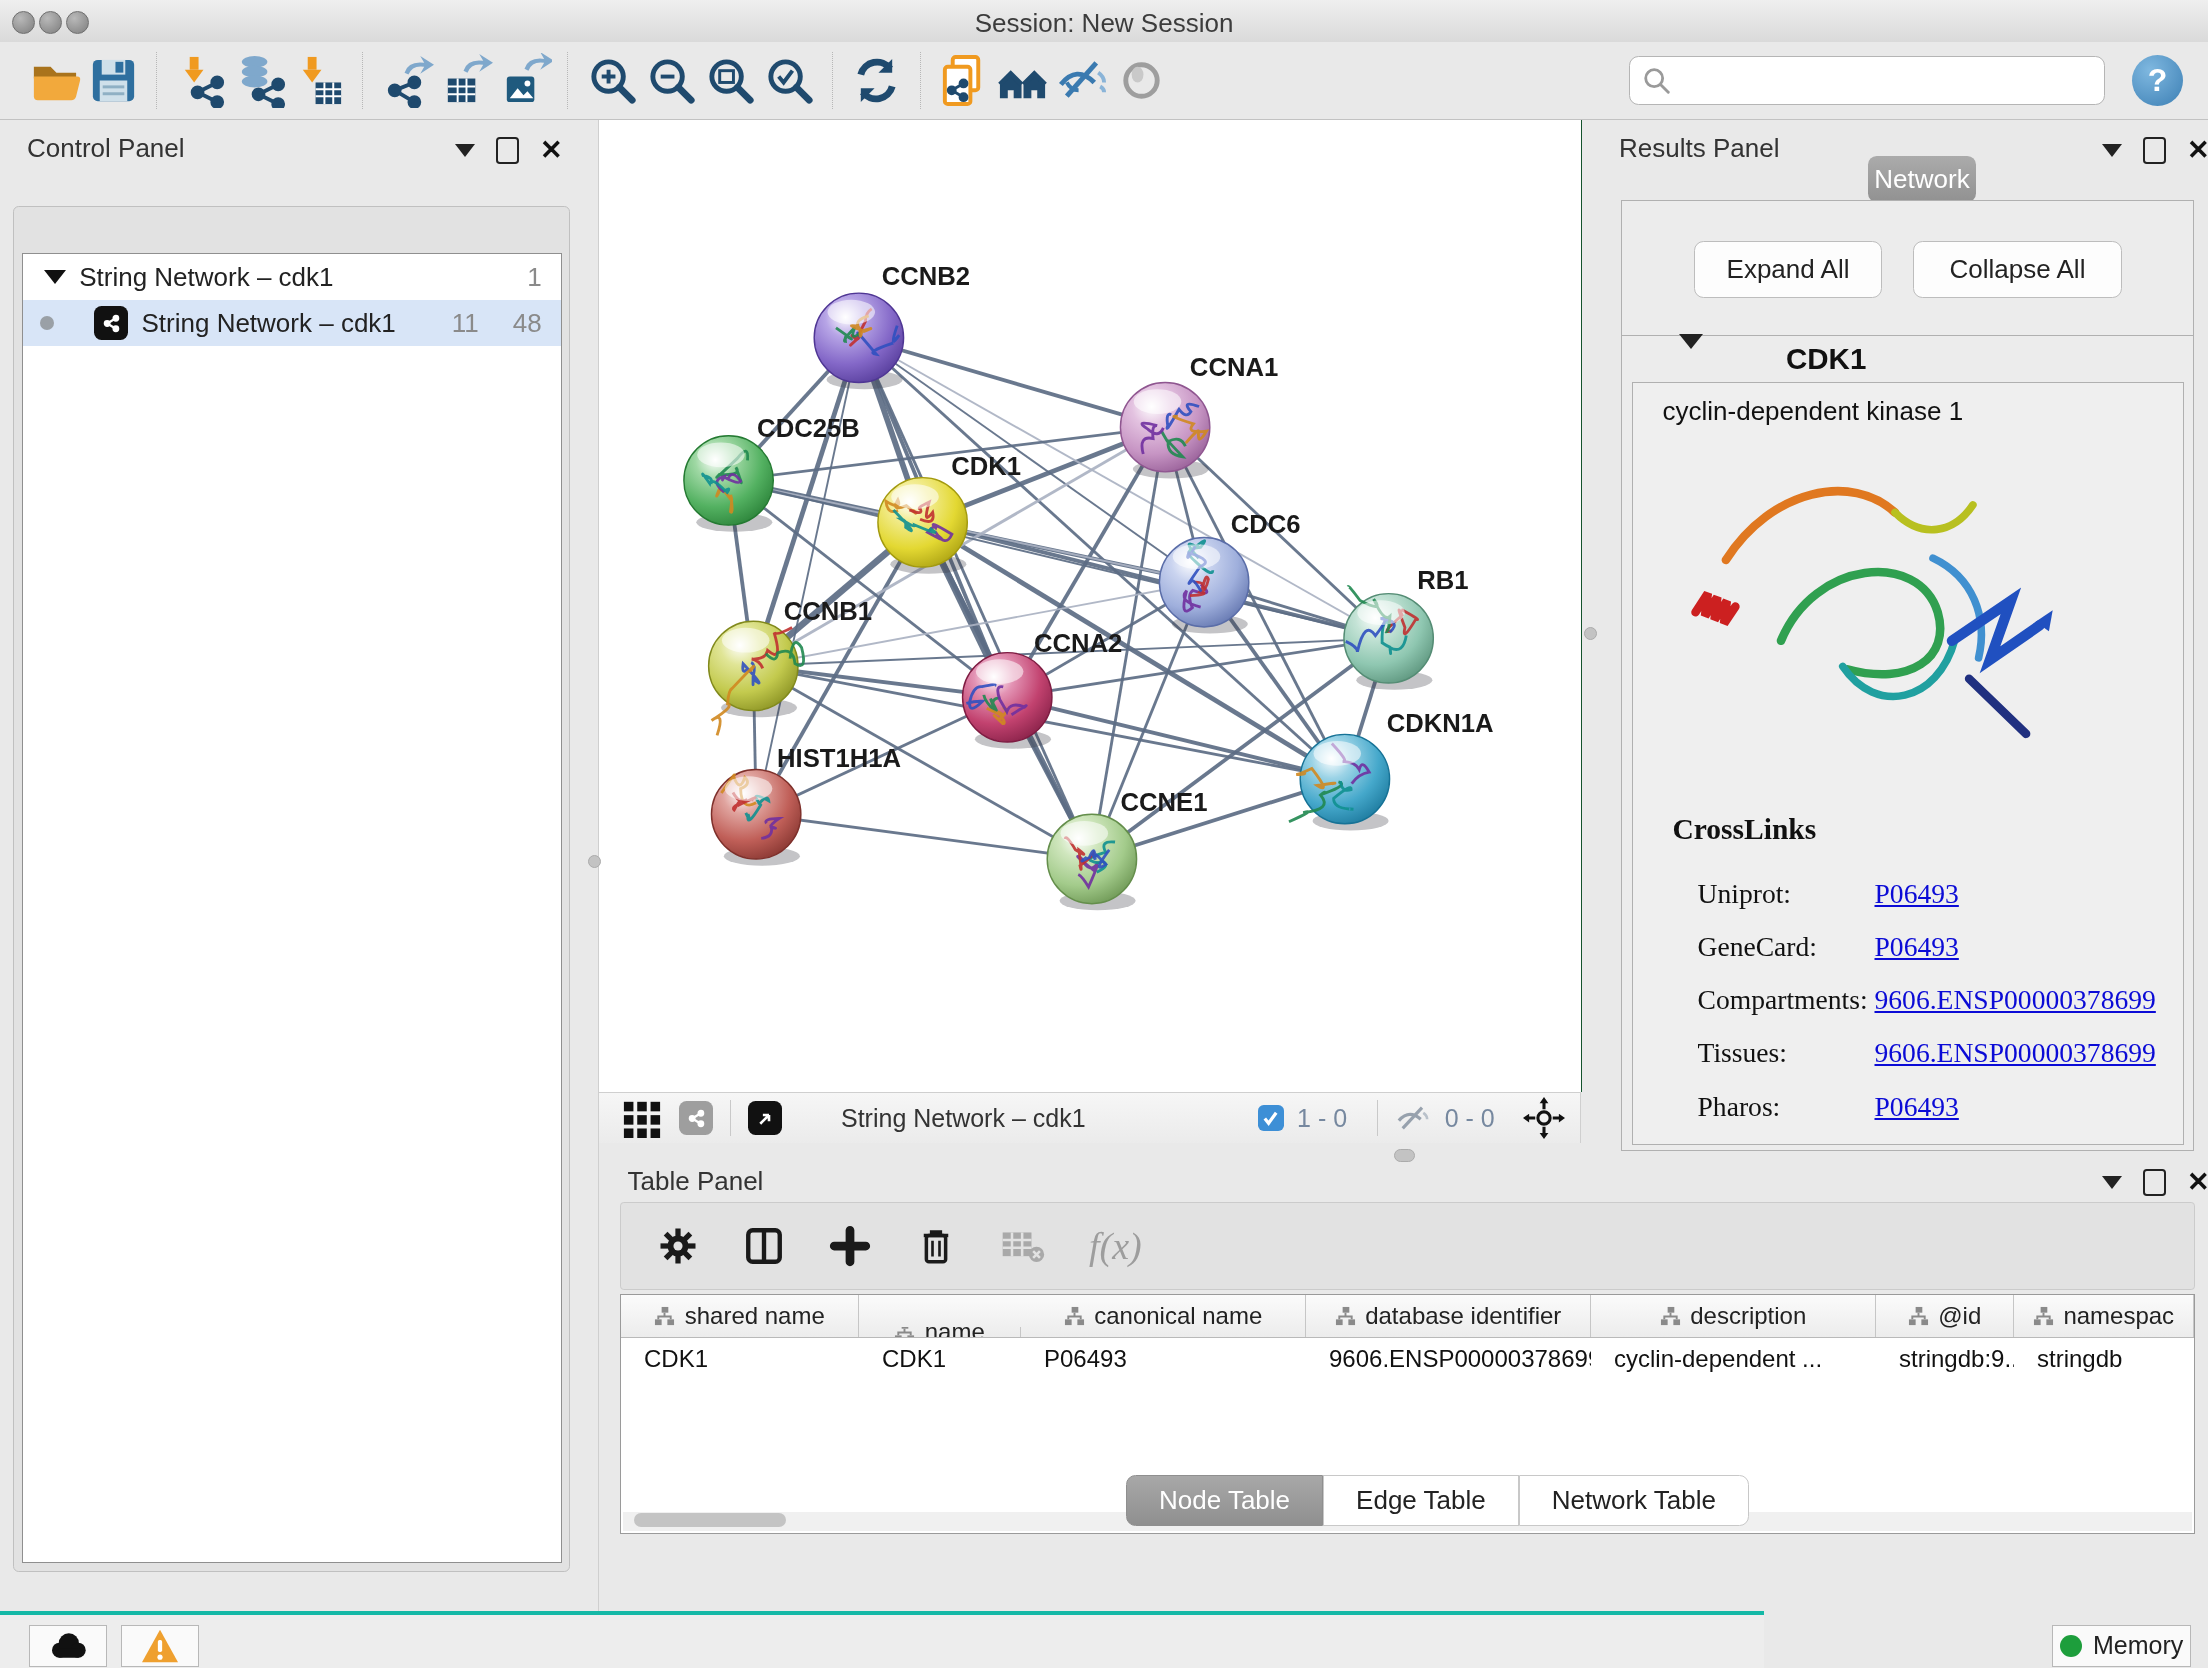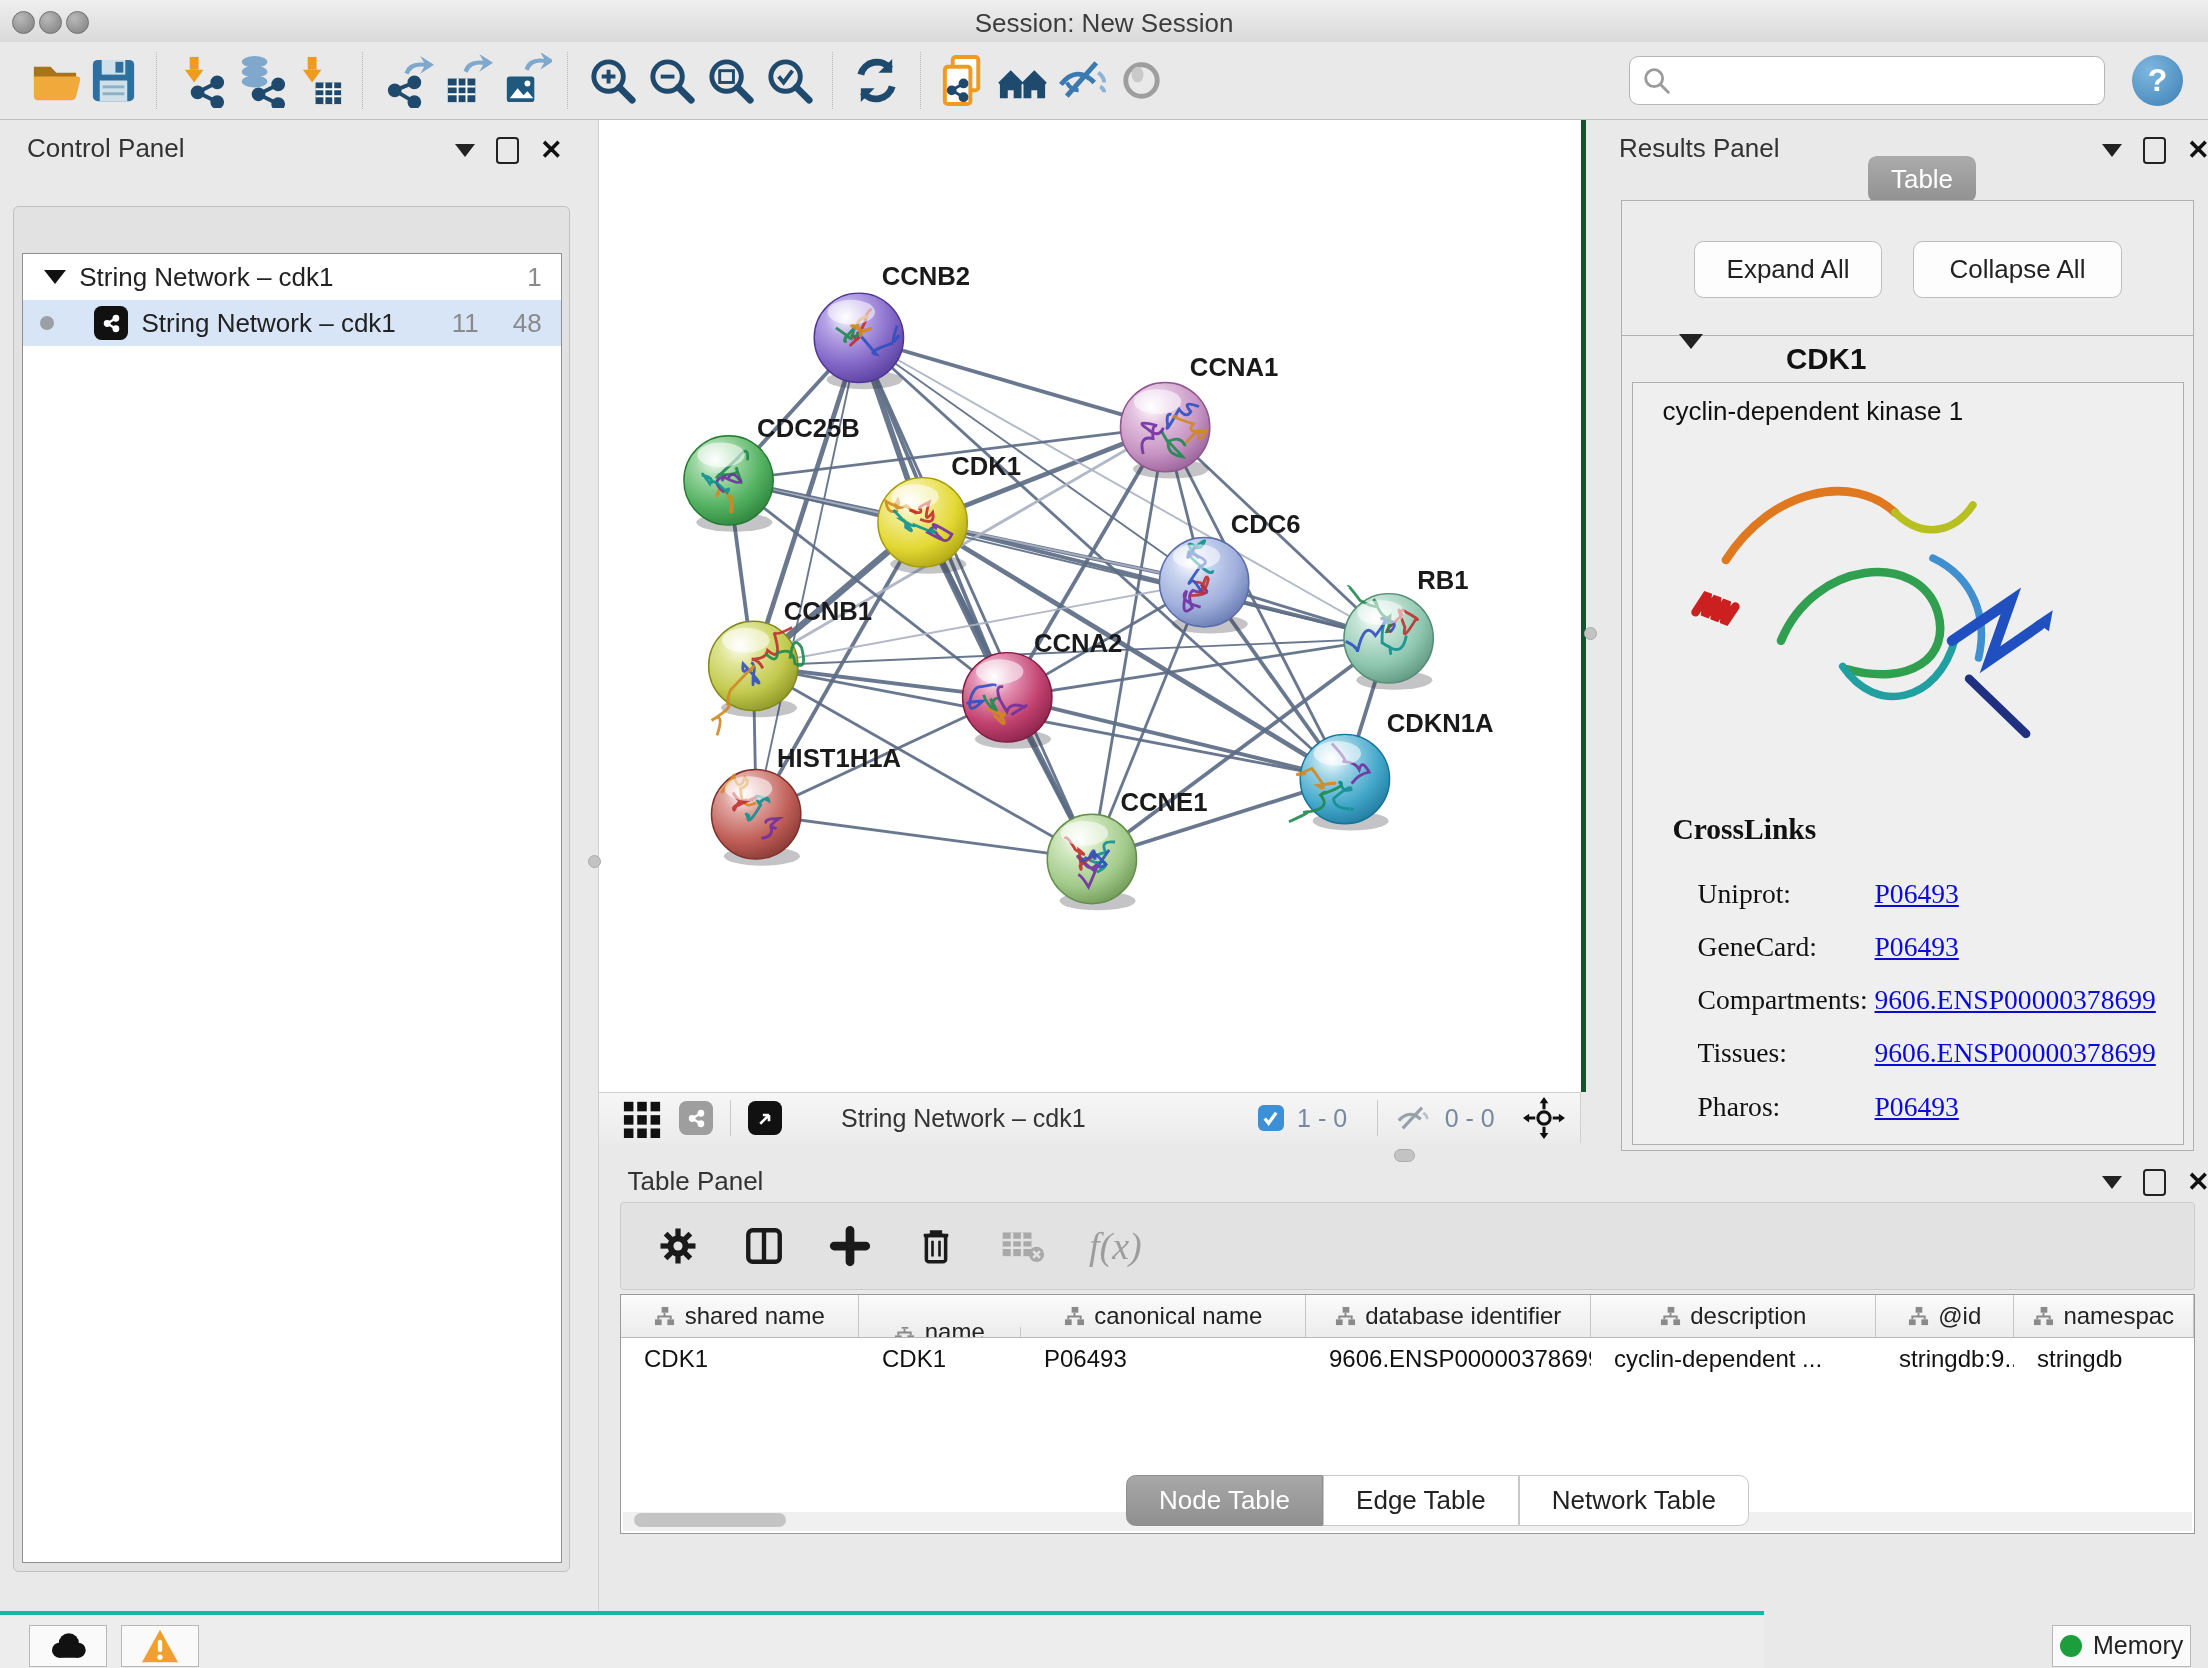--- a/index.html
+++ b/index.html
@@ -39,21 +39,21 @@
   .tree{position:absolute;left:7.6px;right:7.6px;top:46px;bottom:7.6px;background:#fff;border:1px solid #8f8f8f}
   .trow{height:46px;display:flex;align-items:center;font-size:26px}
   .trow .count{color:#8a8a8a;margin-right:19px}
   .trow.sel{background:#d8e5f7}
   .caret{width:0;height:0;border-left:11.4px solid transparent;border-right:11.4px solid transparent;
     border-top:14.3px solid #111;margin:0 13.3px 0 21px}
   .dot{width:14.3px;height:14.3px;border-radius:50%;background:#9aa0a6;margin:0 0 0 17px}
   .share-badge{width:34px;height:34px;border-radius:7.6px;background:#111;display:flex;align-items:center;justify-content:center}
   .share-badge.gray{background:#9e9e9e}
   
-  .canvas{left:599px;top:120px;width:982px;height:972px;background:#fff;border-right:5px solid #14532d}
+  .canvas{left:599px;top:120px;width:982px;height:972px;background:#fff;border-right:1px solid #14532d}
   .netbar{left:599px;top:1092px;width:982px;height:51px;background:linear-gradient(#f6f6f6,#ebebeb);
     border-top:1px solid #cfcfcf;border-right:1px solid #cfcfcf;display:flex;align-items:center;box-sizing:border-box}
   .nb-sep{width:1px;height:36px;background:#c9c9c9;margin:0 17px}
   .nb-title{font-size:25px;color:#333}
   .checkbox{width:26px;height:26px;border-radius:5.7px;background:#3d8fd6;display:flex;align-items:center;justify-content:center}
   .cnt{font-size:25px;color:#76889f;margin:0 13.3px}
   .grip{background:#c3c3c3;border-radius:7.6px;border:1px solid #ababab}
   
   .rp{left:1598px;top:120px;width:611px;height:1036px}
   .rp-tab{position:absolute;left:270px;top:36px;width:108px;height:46px;background:linear-gradient(#ababab,#919191);
@@ -590,21 +590,21 @@
 <div class="abs grip" style="left:588px;top:855px;width:11.4px;height:11.4px;border-radius:50%"></div>
 <div class="abs grip" style="left:1584px;top:627px;width:11.4px;height:11.4px;border-radius:50%"></div>
 
 <div class="abs rp">
   <div class="abs panel-title" style="left:21px;top:13.3px">Results Panel</div>
   <div class="abs panel-icons" style="left:504px;top:17px">
     <span class="tri-down"></span>
     <span class="sq-icon"></span>
     <span class="x-icon">✕</span>
   </div>
-  <div class="rp-tab">Table</div>
+  <div class="rp-tab">Network</div>
   <div class="rp-box" style="left:23px;top:80px;width:571px;height:135px">
     <div class="btn abs" style="left:72px;top:40px;width:186px;height:55px">Expand All</div>
     <div class="btn abs" style="left:291px;top:40px;width:207px;height:55px">Collapse All</div>
   </div>
   <div class="rp-box" style="left:23px;top:215px;width:571px;height:814px">
     <div class="abs" style="left:57px;top:13.3px">
       <span class="tri-down" style="border-left-width:12.4px;border-right-width:12.4px;border-top-width:15px"></span>
     </div>
     <div class="abs" style="left:164px;top:5.7px;font-size:29.5px;font-weight:bold;color:#111">CDK1</div>
     <div class="rp-inner">

